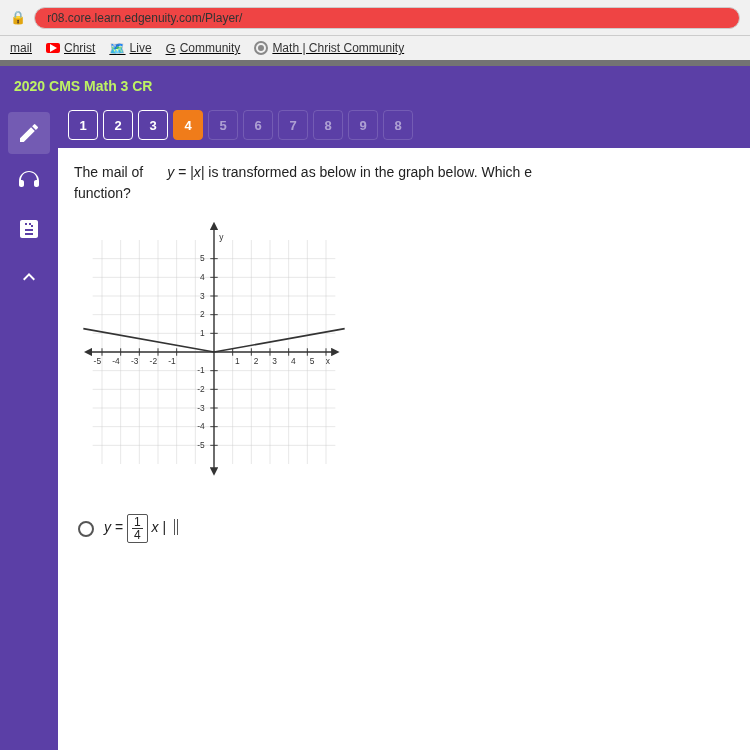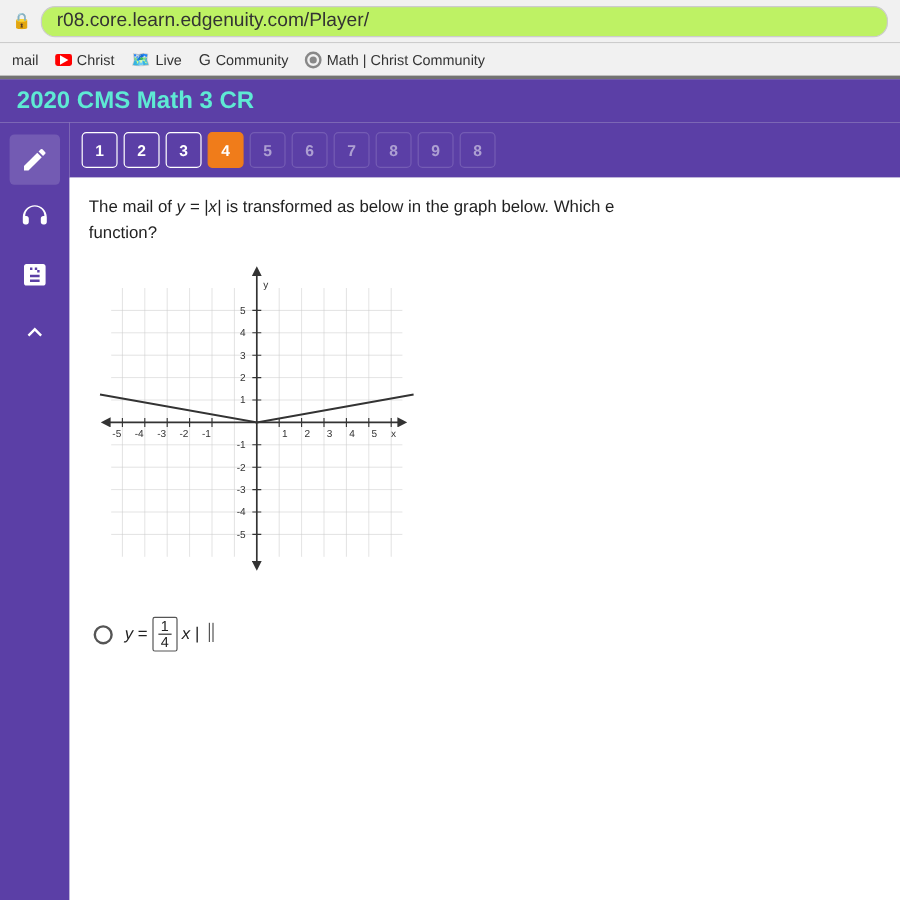--- a/index.html
+++ b/index.html
@@ -20,38 +20,39 @@
       align-items: center;
       gap: 8px;
       border-bottom: 1px solid #ccc;
       height: 36px;
     }
     .lock-icon {
       font-size: 13px;
       color: #555;
     }
     .url-bar {
-      background: #bef264;
+      background: #ef4444;
       border: 1px solid #ccc;
       border-radius: 12px;
       padding: 3px 12px;
-      font-size: 16px;
+      font-size: 12px;
       color: #333;
       flex: 1;
     }
 
     
     .bookmarks-bar {
       background: #f1f1f1;
       padding: 4px 10px;
       display: flex;
       align-items: center;
       gap: 14px;
-      border-bottom: 3px solid #737373;
+      border-bottom: 6px solid #737373;
       height: 30px;
+      text-decoration: underline;
     }
     .bookmark-item {
       display: flex;
       align-items: center;
       gap: 4px;
       font-size: 12px;
       color: #333;
       cursor: pointer;
     }
     .bookmark-icon-yt {
@@ -88,27 +89,27 @@
       content: '';
       width: 6px;
       height: 6px;
       background: #888;
       border-radius: 50%;
     }
 
     
     .app-header {
       background: #5b3fa6;
-      color: #5eead4;
-      font-size: 20px;
+      color: #bef264;
+      font-size: 14px;
       font-weight: bold;
       padding: 8px 14px;
       height: 36px;
       display: flex;
-      align-items: center;
+      align-items: flex-end;
     }
 
     
     .main-area {
       display: flex;
       height: calc(750px - 36px - 30px - 36px);
     }
 
     
     .sidebar {
@@ -293,21 +294,21 @@
       <div class="q-tab dim">6</div>
       <div class="q-tab dim">7</div>
       <div class="q-tab dim">8</div>
       <div class="q-tab dim">9</div>
       <div class="q-tab dim">8</div>
     </div>
 
     <div class="content-panel">
 
       <div class="question-text">
-        <span>The mail of </span><span style="font-style:italic;"><em>y</em> = |<em>x</em>|</span><span> is transformed as below in the graph below. Which e</span><br>
+        <span>The mail of </span><span style="font-style:italic;margin-left:20px;"><em>y</em> = |<em>x</em>|</span><span> is transformed as below in the graph below. Which e</span><br>
         <span>function?</span>
       </div>
 
       <div class="graph-container">
         <svg class="graph-svg" viewBox="-30 -20 300 300">
 
           <defs>
             <marker id="arrowhead" markerWidth="6" markerHeight="6" refX="3" refY="3" orient="auto">
               <path d="M0,0 L0,6 L6,3 z" fill="#333"></path>
             </marker>

